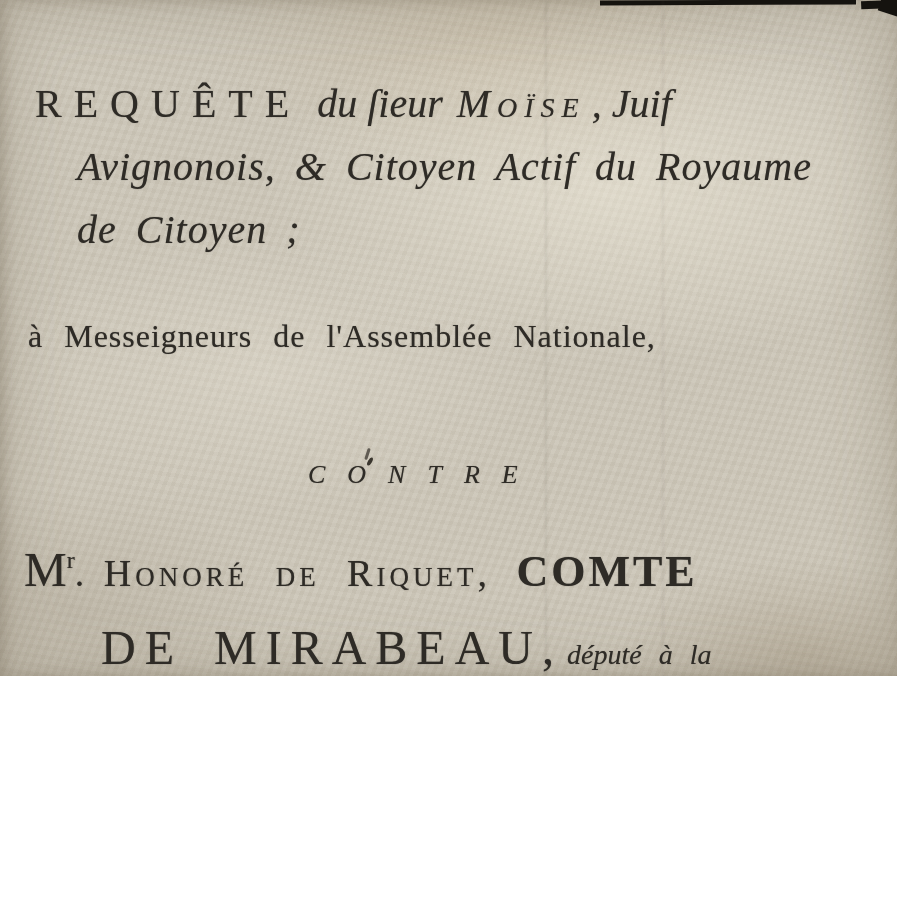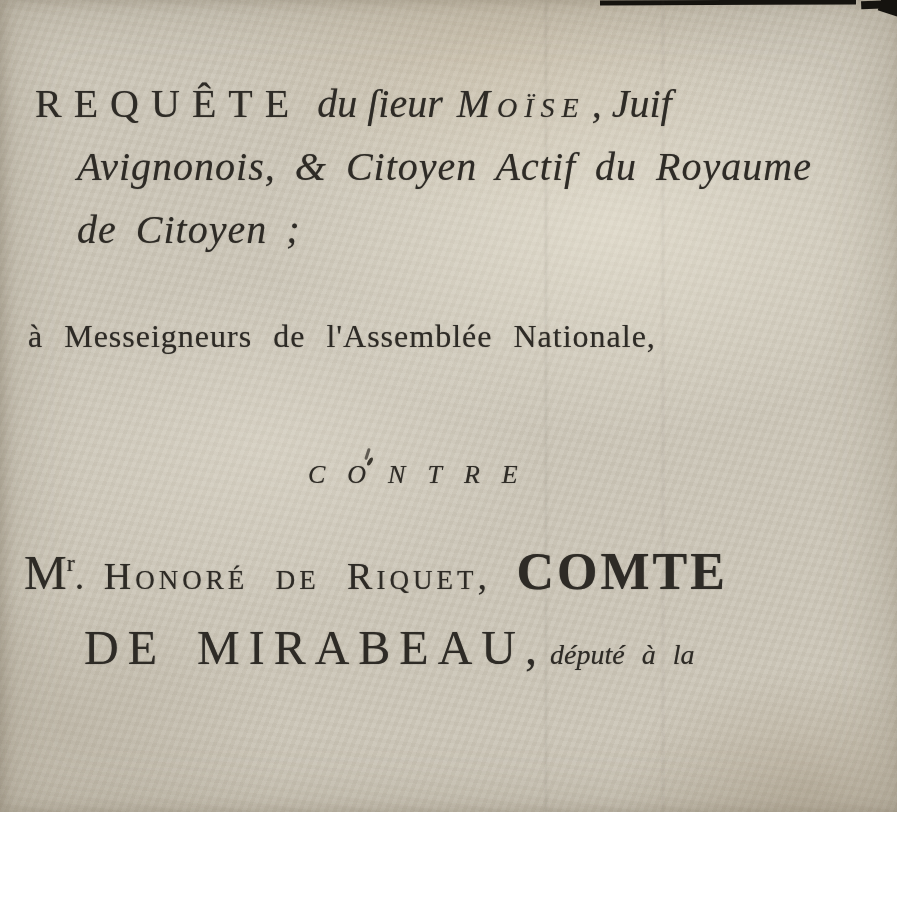--- a/index.html
+++ b/index.html
@@ -1,21 +1,21 @@
 <!DOCTYPE html>
 <html><head>
 <meta charset="utf-8">
 <style>
   html,body{margin:0;padding:0;}
   body{
     width:897px;height:908px;overflow:hidden;
     font-family:"Liberation Serif","DejaVu Serif",serif;
   }
   .page{
-    position:relative;width:897px;height:812px;overflow:hidden;
+    position:relative;width:897px;height:676px;overflow:hidden;
     background-color:#cbc5b7;
     background-image:
       radial-gradient(ellipse 60% 40% at 68% 28%, rgba(255,250,234,0.38), transparent 65%),
       radial-gradient(ellipse 50% 35% at 30% 55%, rgba(255,250,238,0.20), transparent 60%),
       radial-gradient(ellipse 45% 30% at 55% 6%, rgba(188,160,115,0.14), transparent 70%),
       radial-gradient(ellipse 40% 30% at 8% 90%, rgba(115,102,80,0.14), transparent 60%),
       radial-gradient(ellipse 35% 25% at 90% 97%, rgba(120,100,70,0.20), transparent 60%),
       repeating-linear-gradient(112deg, rgba(255,255,255,0.05) 0 4px, rgba(108,98,78,0.035) 4px 8px),
       repeating-linear-gradient(8deg, rgba(255,255,255,0.03) 0 5px, rgba(108,98,78,0.025) 5px 9px);
     box-shadow:inset 0 0 70px rgba(100,90,68,0.28), inset 4px 0 14px rgba(95,85,65,0.25);
@@ -49,24 +49,24 @@
 
   .address{top:318px;left:28px;font-size:32px;letter-spacing:1px;word-spacing:12px;}
 
   .contre{top:460px;left:308px;font-size:26px;font-style:italic;letter-spacing:22px;word-spacing:0;text-align:right;}
   .contre-accent{position:absolute;top:448px;left:366px;width:3px;height:12px;background:rgba(50,46,40,0.7);transform:rotate(18deg);border-radius:2px;}
 
   .resp1{top:542px;left:24px;font-size:38px;word-spacing:10px;}
   .resp1 .bigM{font-size:48px;}
   .resp1 sup{font-size:24px;vertical-align:18px;letter-spacing:0;}
   .resp1 .names{font-variant:small-caps;letter-spacing:4px;word-spacing:14px;}
-  .resp1 .comte{font-size:52px;letter-spacing:3px;font-weight:600;margin-left:10px;}
+  .resp1 .comte{font-size:44px;letter-spacing:3px;font-weight:600;margin-left:10px;}
 
   .resp2{top:620px;left:84px;font-size:40px;}
-  .resp2 .mirabeau{font-size:48px;letter-spacing:9px;word-spacing:10px;font-weight:500;}
+  .resp2 .mirabeau{font-size:48px;letter-spacing:9px;word-spacing:10px;font-weight:500;margin-left:17px;}
   .resp2 .depute{font-size:28px;margin-left:4px;word-spacing:10px;}
 
   .resp3{top:696px;left:84px;font-size:42px;letter-spacing:1px;word-spacing:14px;}
 
   .ornament{top:816px;left:390px;font-size:44px;font-weight:bold;letter-spacing:24px;
     font-family:"DejaVu Sans","Liberation Sans",sans-serif;color:#2b2822;text-shadow:0 0 1px rgba(43,40,34,0.6);}
 </style>
 </head>
 <body>
 

